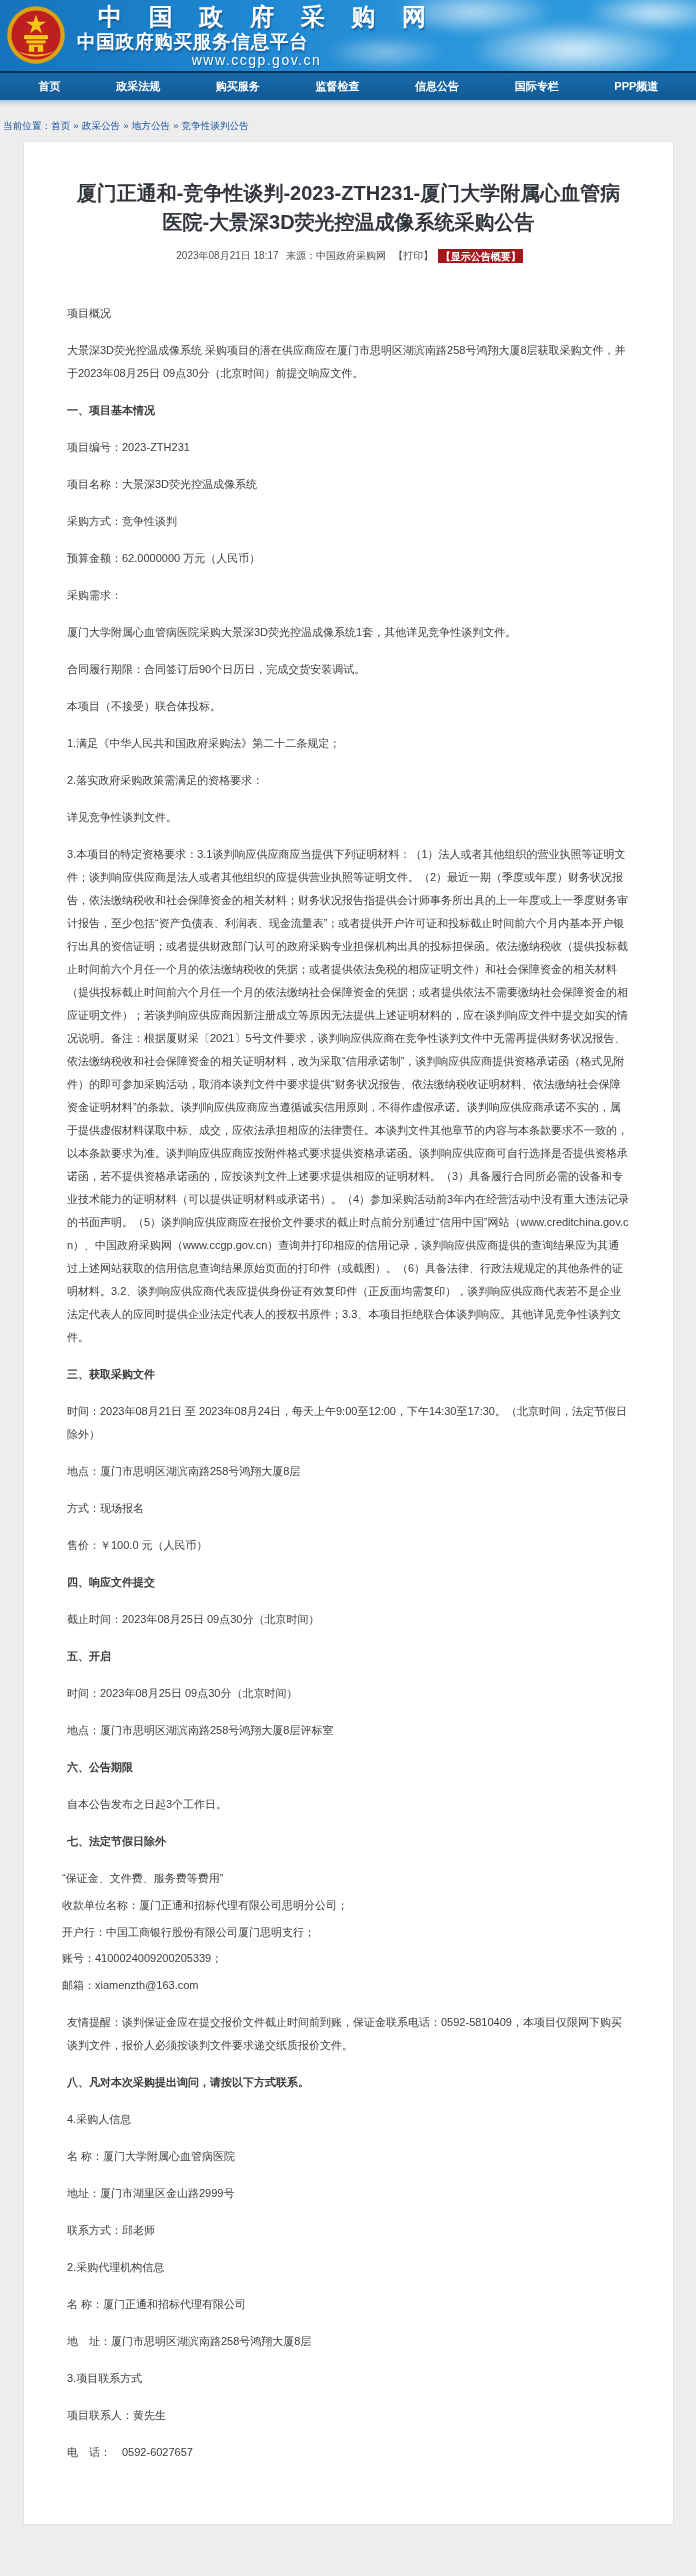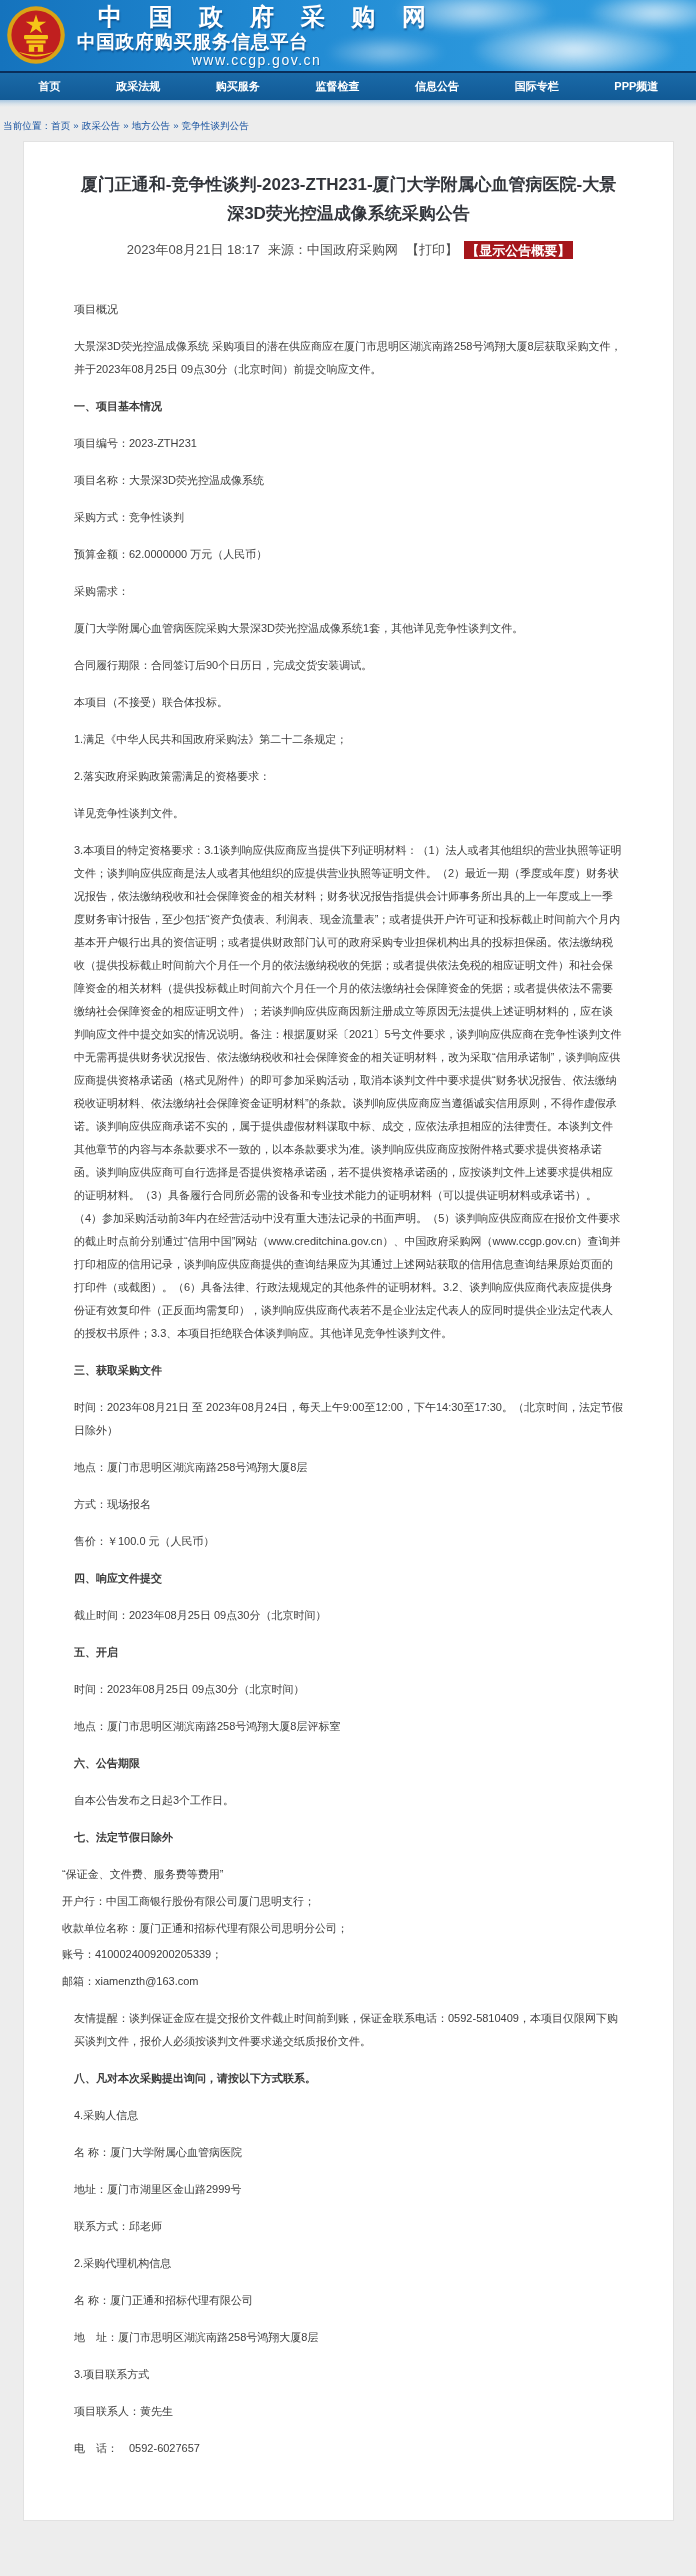--- a/index.html
+++ b/index.html
@@ -42,32 +42,32 @@
   .breadcrumb{padding:13px 0 6.2px 3.1px;font-size:9.6px;color:#14509f;}
   .breadcrumb a{color:#14509f;text-decoration:none;cursor:pointer;}
   .breadcrumb .sep{margin:0 3.1px;color:#14509f;}
 
   
   .card{
     margin:2.3px auto 0;width:651px;box-sizing:border-box;background:#ffffff;
     border:0.8px solid #e2e2e2;padding:29px 38px 46px;
   }
   .title{
-    text-align:center;font-size:17px;font-weight:bold;color:#32353b;
-    line-height:28.5px;margin:0 auto;width:96%;
+    text-align:center;font-size:20px;font-weight:bold;color:#32353b;
+    line-height:28.5px;margin:8px auto;width:96%;
   }
   .meta{
-    text-align:center;font-size:13px;color:#4f4f4f;margin-top:13px;padding-bottom:18.5px;
+    text-align:center;font-size:10px;color:#4f4f4f;margin-top:13px;padding-bottom:18.5px;
   }
   .meta .piece{margin:0 2.3px;}
   .meta a.print{color:#4f4f4f;text-decoration:none;cursor:pointer;}
   .badge{background:#a5161b;color:#ffffff;padding:1.5px 2.3px;font-weight:bold;cursor:pointer;}
 
   .article-body{margin-top:20px;font-size:11px;color:#3c3c3c;}
-  .article-body p{margin:14px 12px;line-height:23px;word-break:break-all;}
+  .article-body p{margin:14px 5px;line-height:23px;word-break:break-all;}
   .article-body p.heading{font-weight:bold;}
   .article-body p.tight{margin:3.8px 0;}
 </style>
 </head>
 <body>
 
 <div class="page">
 
   <div class="banner">
     <div class="cloud c1"></div>
@@ -137,22 +137,22 @@
         <p class="normal">售价：￥100.0 元（人民币）</p>
         <p class="heading">四、响应文件提交</p>
         <p class="normal">截止时间：2023年08月25日 09点30分（北京时间）</p>
         <p class="heading">五、开启</p>
         <p class="normal">时间：2023年08月25日 09点30分（北京时间）</p>
         <p class="normal">地点：厦门市思明区湖滨南路258号鸿翔大厦8层评标室</p>
         <p class="heading">六、公告期限</p>
         <p class="normal">自本公告发布之日起3个工作日。</p>
         <p class="heading">七、法定节假日除外</p>
         <p class="tight">“保证金、文件费、服务费等费用”</p>
+        <p class="tight">收款单位名称：厦门正通和招标代理有限公司思明分公司；</p>
         <p class="tight">开户行：中国工商银行股份有限公司厦门思明支行；</p>
-        <p class="tight">收款单位名称：厦门正通和招标代理有限公司思明分公司；</p>
         <p class="tight">账号：4100024009200205339；</p>
         <p class="tight">邮箱：xiamenzth@163.com</p>
         <p class="normal">友情提醒：谈判保证金应在提交报价文件截止时间前到账，保证金联系电话：0592-5810409，本项目仅限网下购买谈判文件，报价人必须按谈判文件要求递交纸质报价文件。</p>
         <p class="heading">八、凡对本次采购提出询问，请按以下方式联系。</p>
         <p class="normal">4.采购人信息</p>
         <p class="normal">名 称：厦门大学附属心血管病医院</p>
         <p class="normal">地址：厦门市湖里区金山路2999号</p>
         <p class="normal">联系方式：邱老师</p>
         <p class="normal">2.采购代理机构信息</p>
         <p class="normal">名 称：厦门正通和招标代理有限公司</p>

